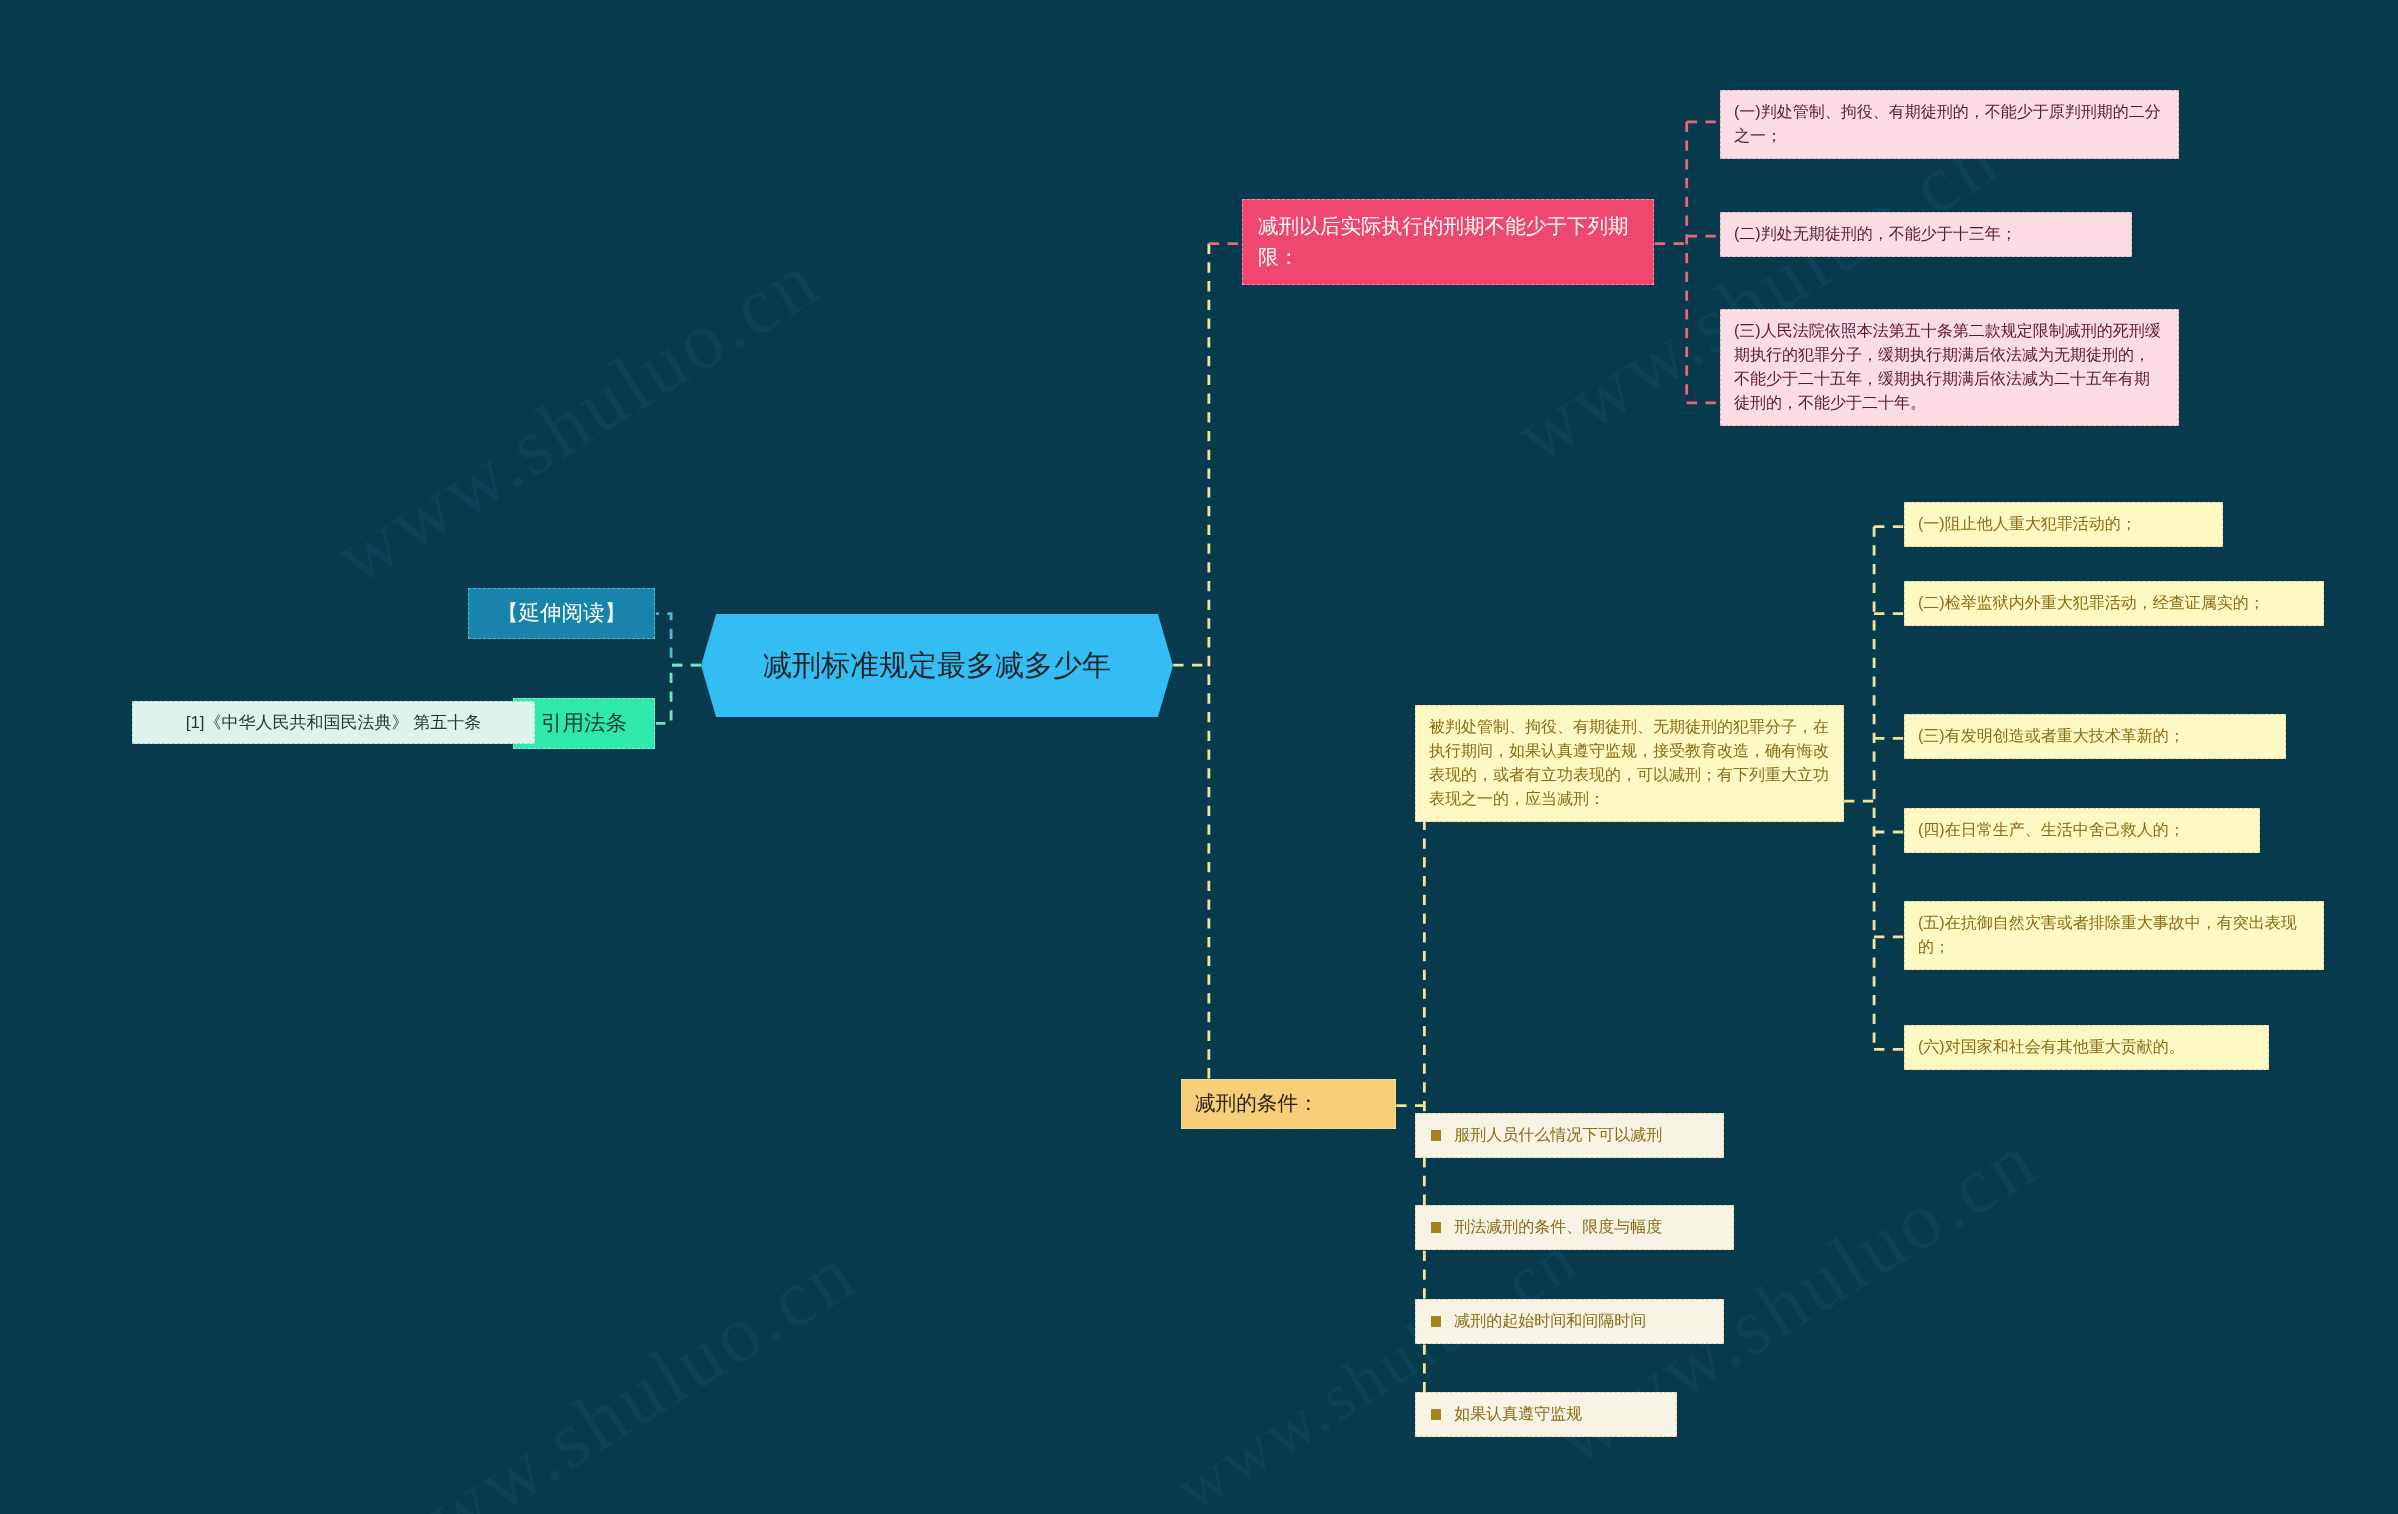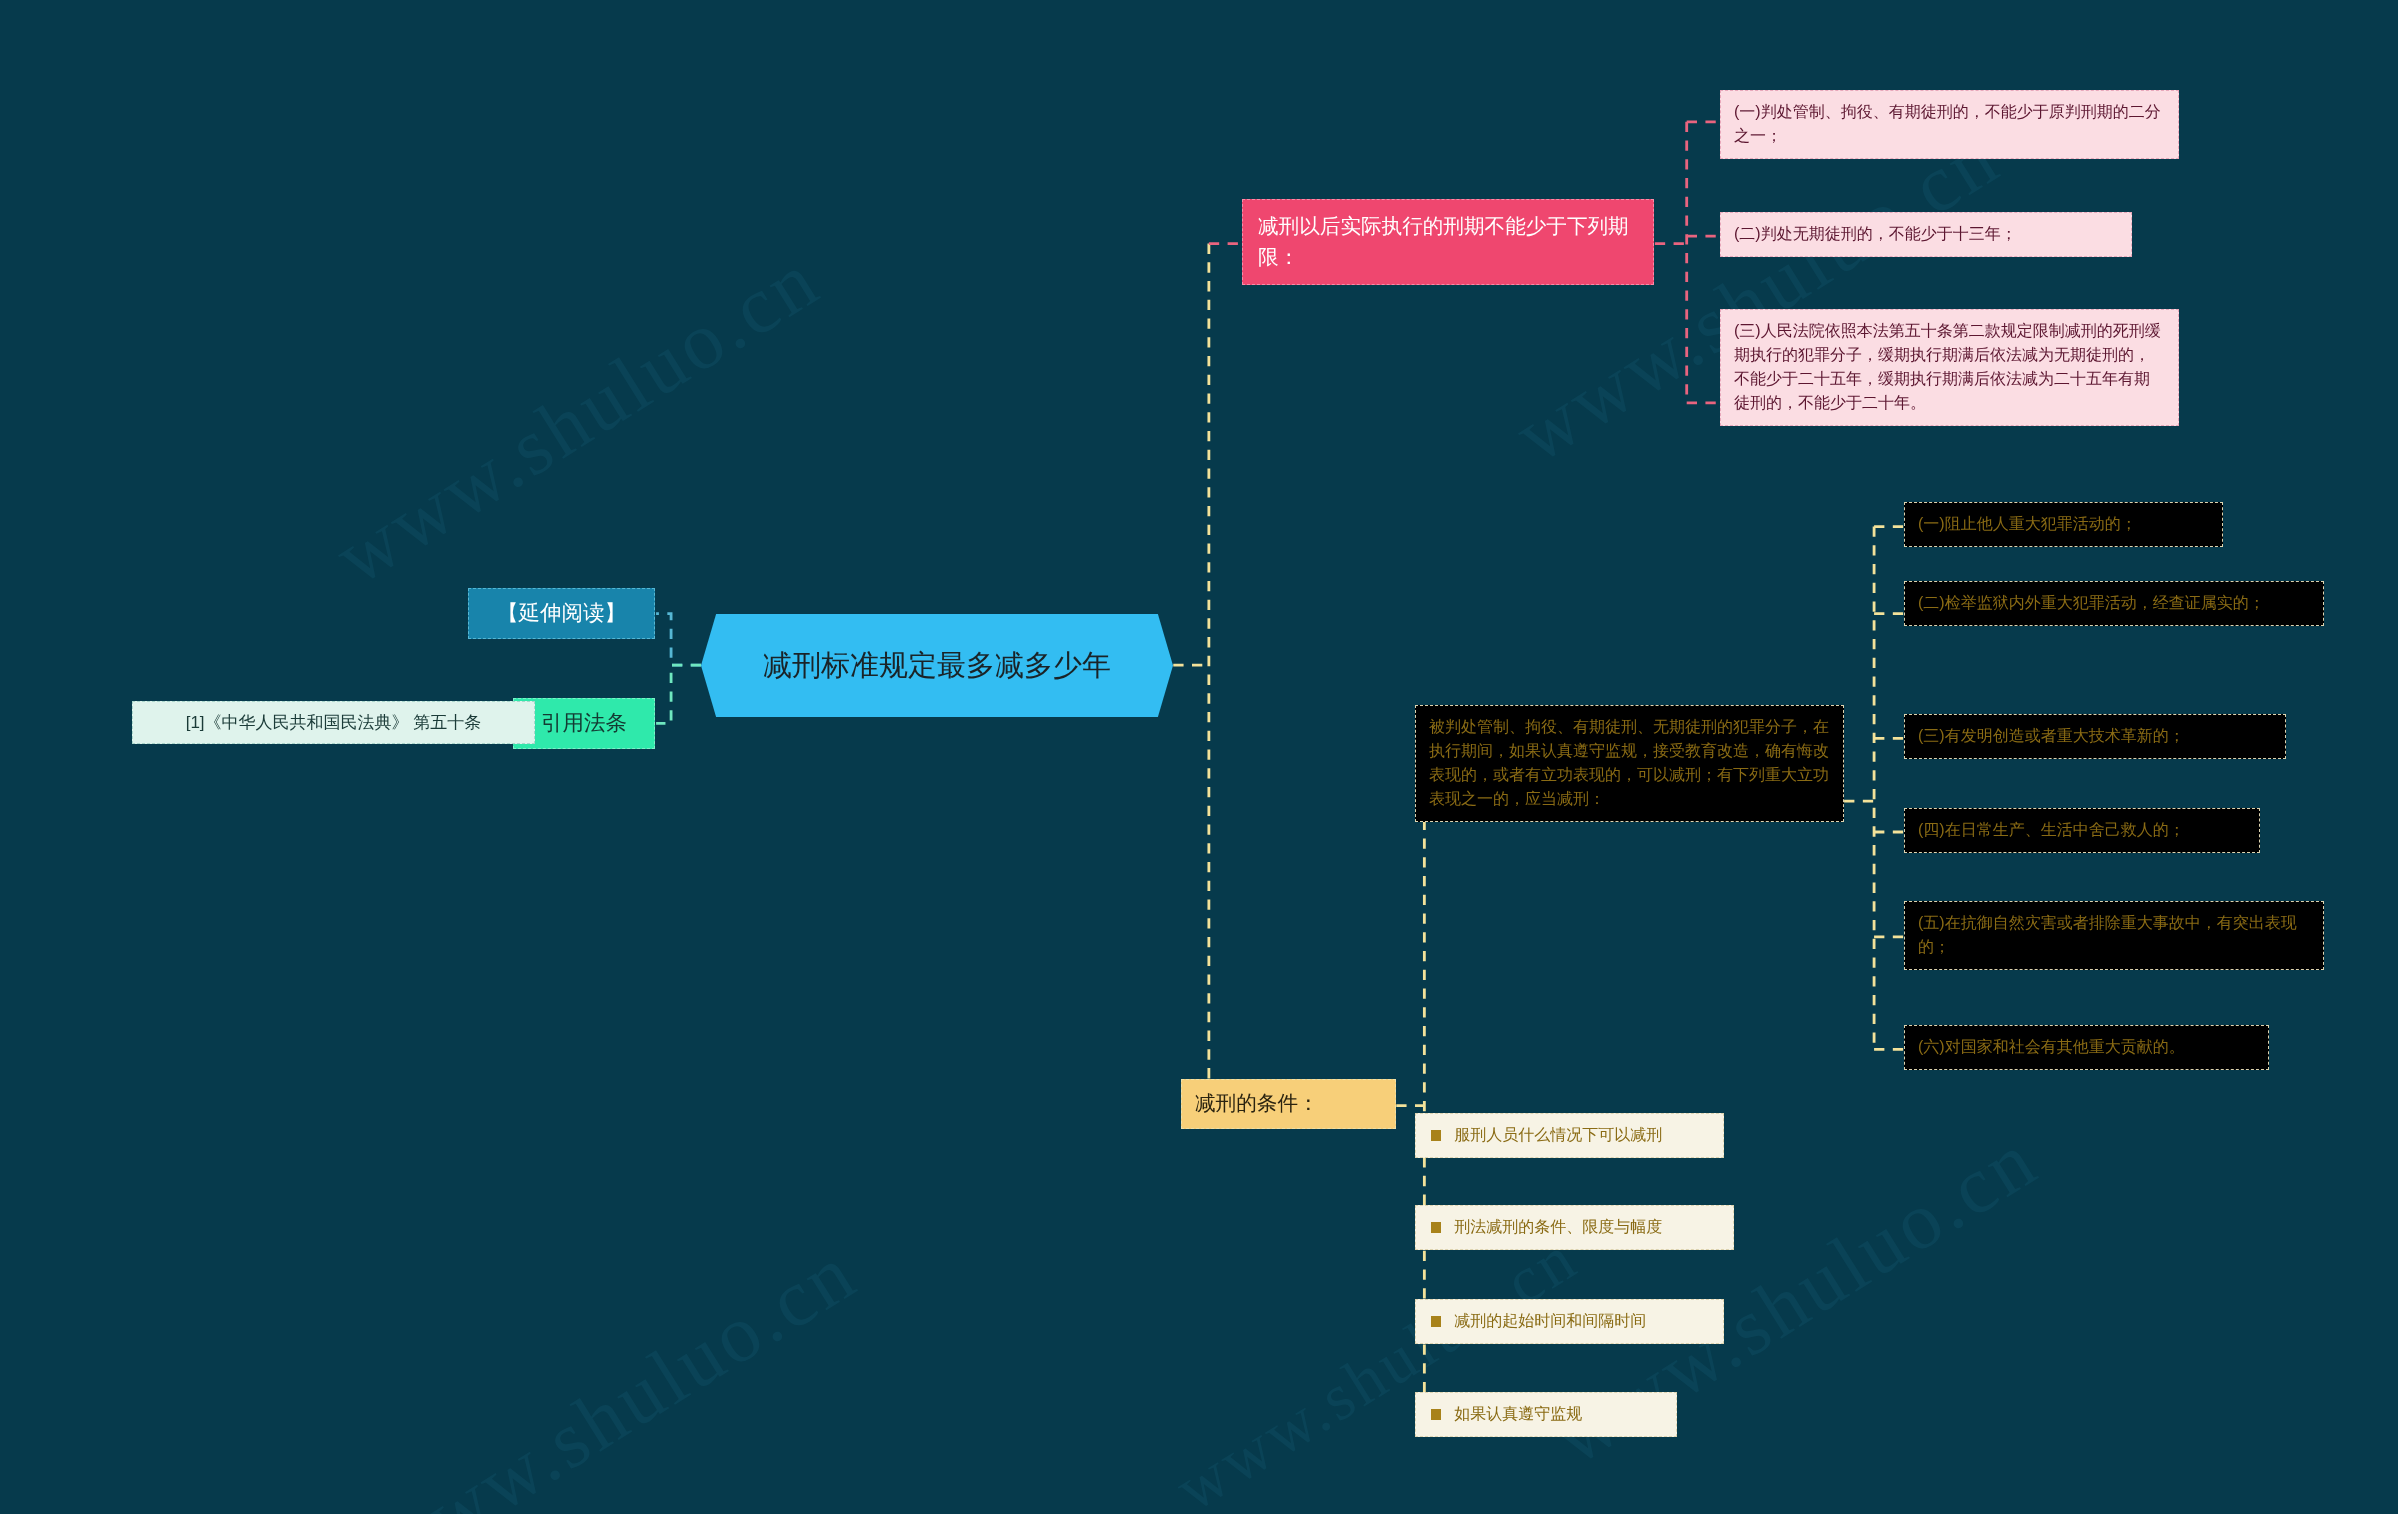--- a/index.html
+++ b/index.html
@@ -100,21 +100,21 @@
 
   
   .n-yellow{
     background:#f7cf79;
     color:#2a2310;
     font-size:20.6px;
     padding:8.4px 13px;
     border:1.9px dashed #f0e0a8;
   }
   .n-cream{
-    background:#000000;
+    background:#fef9c3;
     color:#8a6b14;
     font-size:16px;
     padding:9.4px 13px;
     border:1.9px dashed #ded4b0;
   }
   .n-cream2{
     background:#f7f3e5;
     color:#8a6b14;
     font-size:16px;
     padding:9.4px 13px 9.4px 15px;

